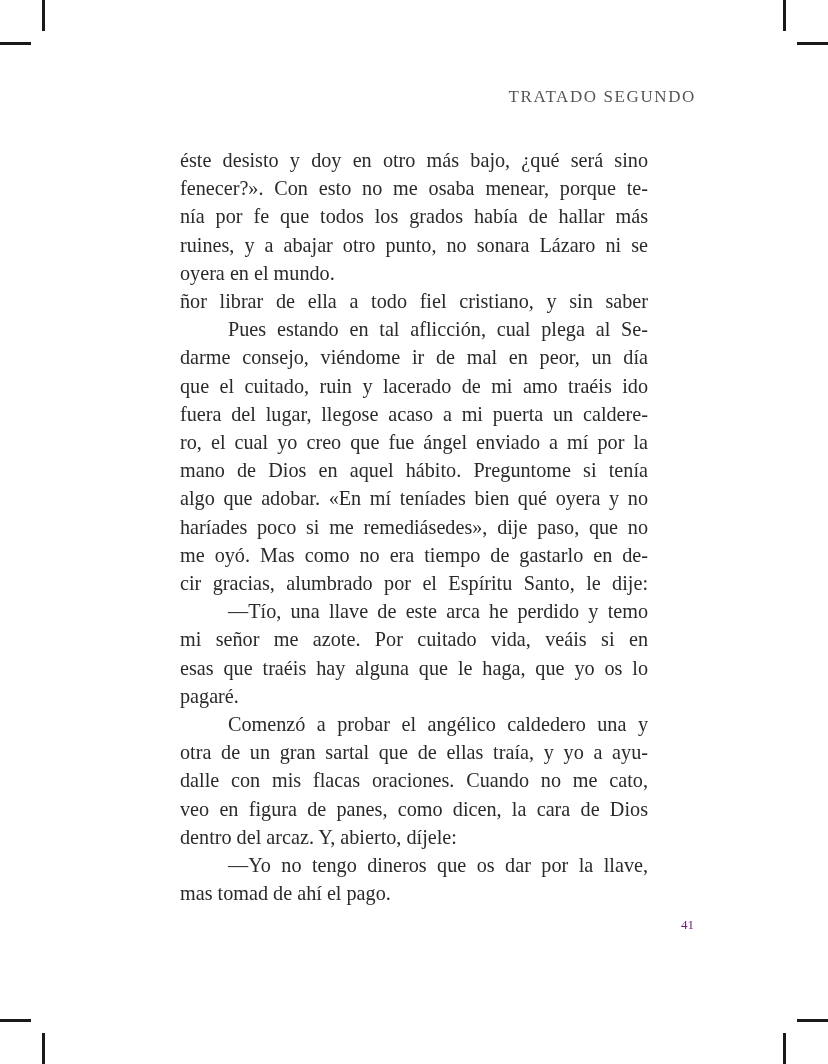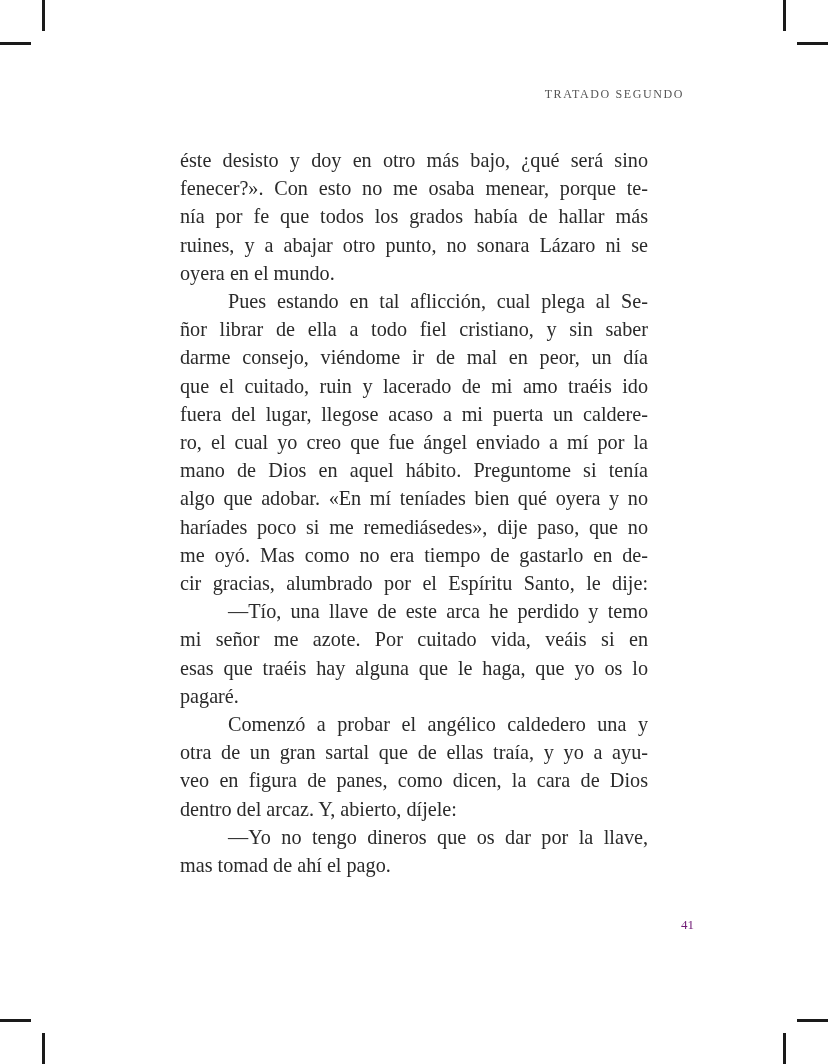--- a/index.html
+++ b/index.html
@@ -6,22 +6,22 @@
     body {
       width: 828px; height: 1064px; position: relative;
       background: #ffffff; overflow: hidden;
       font-family: "Liberation Serif", "DejaVu Serif", serif;
       color: #2a2a2a;
     }
     .crop { position: absolute; background: #1a1a1a; }
     .crop.v { width: 3px; height: 31px; }
     .crop.h { height: 3px; width: 31px; }
     .running-head {
-      position: absolute; top: 87px; right: 144px;
-      font-size: 12px; letter-spacing: 1.6px; color: #555;
+      position: absolute; top: 87px; right: 132px;
+      font-size: 17px; letter-spacing: 1.6px; color: #555;
       text-transform: uppercase;
     }
     .text-block {
       position: absolute; left: 180px; top: 146px; width: 468px;
       font-size: 20.2px; line-height: 28.2px; text-align: justify;
     }
     .line { display: block; white-space: nowrap; text-align-last: justify; text-align: justify; }
     .line.last { text-align-last: left; }
     .line.indent { padding-left: 48px; }
     .folio {
@@ -42,36 +42,37 @@
 <div class="crop h" style="left:797px; top:1019px;"></div>
 
 <div class="running-head">Tratado segundo</div>
 
 <div class="text-block" id="text-block">
     <span class="line">éste desisto y doy en otro más bajo, ¿qué será sino</span>
     <span class="line">fenecer?». Con esto no me osaba menear, porque te-</span>
     <span class="line">nía por fe que todos los grados había de hallar más</span>
     <span class="line">ruines, y a abajar otro punto, no sonara Lázaro ni se</span>
     <span class="line last">oyera en el mundo.</span>
+    <span class="line">ñor librar de ella a todo fiel cristiano, y sin saber</span>
     <span class="line indent">Pues estando en tal aflicción, cual plega al Se-</span>
-    <span class="line">ñor librar de ella a todo fiel cristiano, y sin saber</span>
     <span class="line">darme consejo, viéndome ir de mal en peor, un día</span>
     <span class="line">que el cuitado, ruin y lacerado de mi amo traéis ido</span>
     <span class="line">fuera del lugar, llegose acaso a mi puerta un caldere-</span>
     <span class="line">ro, el cual yo creo que fue ángel enviado a mí por la</span>
     <span class="line">mano de Dios en aquel hábito. Preguntome si tenía</span>
     <span class="line">algo que adobar. «En mí teníades bien qué oyera y no</span>
     <span class="line">haríades poco si me remediásedes», dije paso, que no</span>
     <span class="line">me oyó. Mas como no era tiempo de gastarlo en de-</span>
     <span class="line">cir gracias, alumbrado por el Espíritu Santo, le dije:</span>
     <span class="line indent">—Tío, una llave de este arca he perdido y temo</span>
     <span class="line">mi señor me azote. Por cuitado vida, veáis si en</span>
     <span class="line">esas que traéis hay alguna que le haga, que yo os lo</span>
     <span class="line last">pagaré.</span>
     <span class="line indent">Comenzó a probar el angélico caldedero una y</span>
     <span class="line">otra de un gran sartal que de ellas traía, y yo a ayu-</span>
+    <span class="line">dalle con mis flacas oraciones. Cuando no me cato,</span>
     <span class="line">veo en figura de panes, como dicen, la cara de Dios</span>
     <span class="line last">dentro del arcaz. Y, abierto, díjele:</span>
     <span class="line indent">—Yo no tengo dineros que os dar por la llave,</span>
     <span class="line last">mas tomad de ahí el pago.</span>
   </div>
 
 <div class="folio">41</div>
 
 </body></html>

